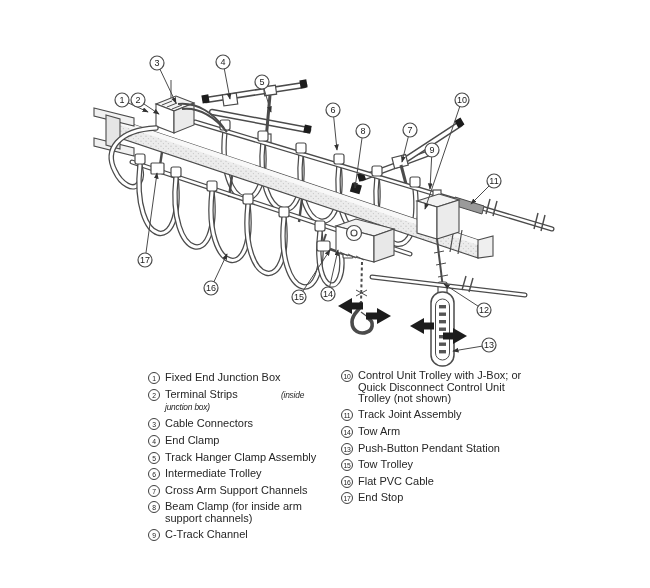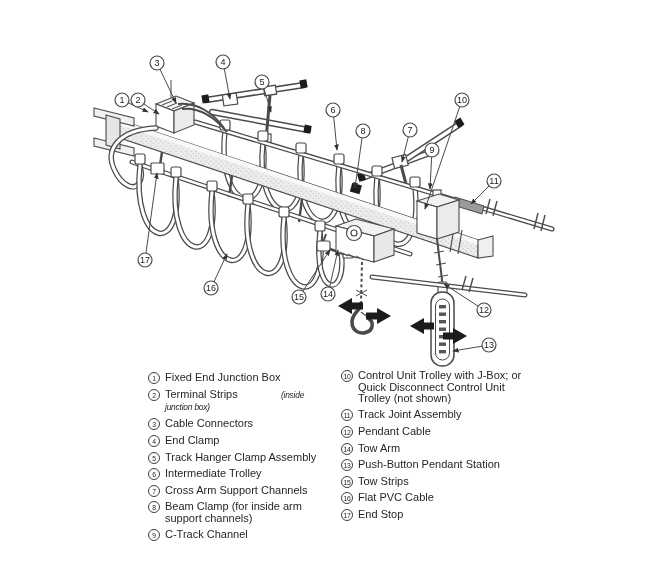--- a/index.html
+++ b/index.html
@@ -371,34 +371,30 @@
   <div id="legend-right" class="legend-col">
       <div class="lg-item">
         <span class="lg-num">10</span>
         <span class="lg-label">Control Unit Trolley with J-Box; or Quick Disconnect Control Unit Trolley (not shown)</span>
       </div>
       <div class="lg-item">
         <span class="lg-num">11</span>
         <span class="lg-label">Track Joint Assembly</span>
       </div>
       <div class="lg-item">
-        <span class="lg-num">12</span>
-        <span class="lg-label">Pendant Cable</span>
-      </div>
-      <div class="lg-item">
         <span class="lg-num">14</span>
         <span class="lg-label">Tow Arm</span>
       </div>
       <div class="lg-item">
         <span class="lg-num">13</span>
         <span class="lg-label">Push-Button Pendant Station</span>
       </div>
       <div class="lg-item">
         <span class="lg-num">15</span>
-        <span class="lg-label">Tow Strips</span>
+        <span class="lg-label">Tow Trolley</span>
       </div>
       <div class="lg-item">
         <span class="lg-num">16</span>
         <span class="lg-label">Flat PVC Cable</span>
       </div>
       <div class="lg-item">
         <span class="lg-num">17</span>
         <span class="lg-label">End Stop</span>
       </div>
     </div>

